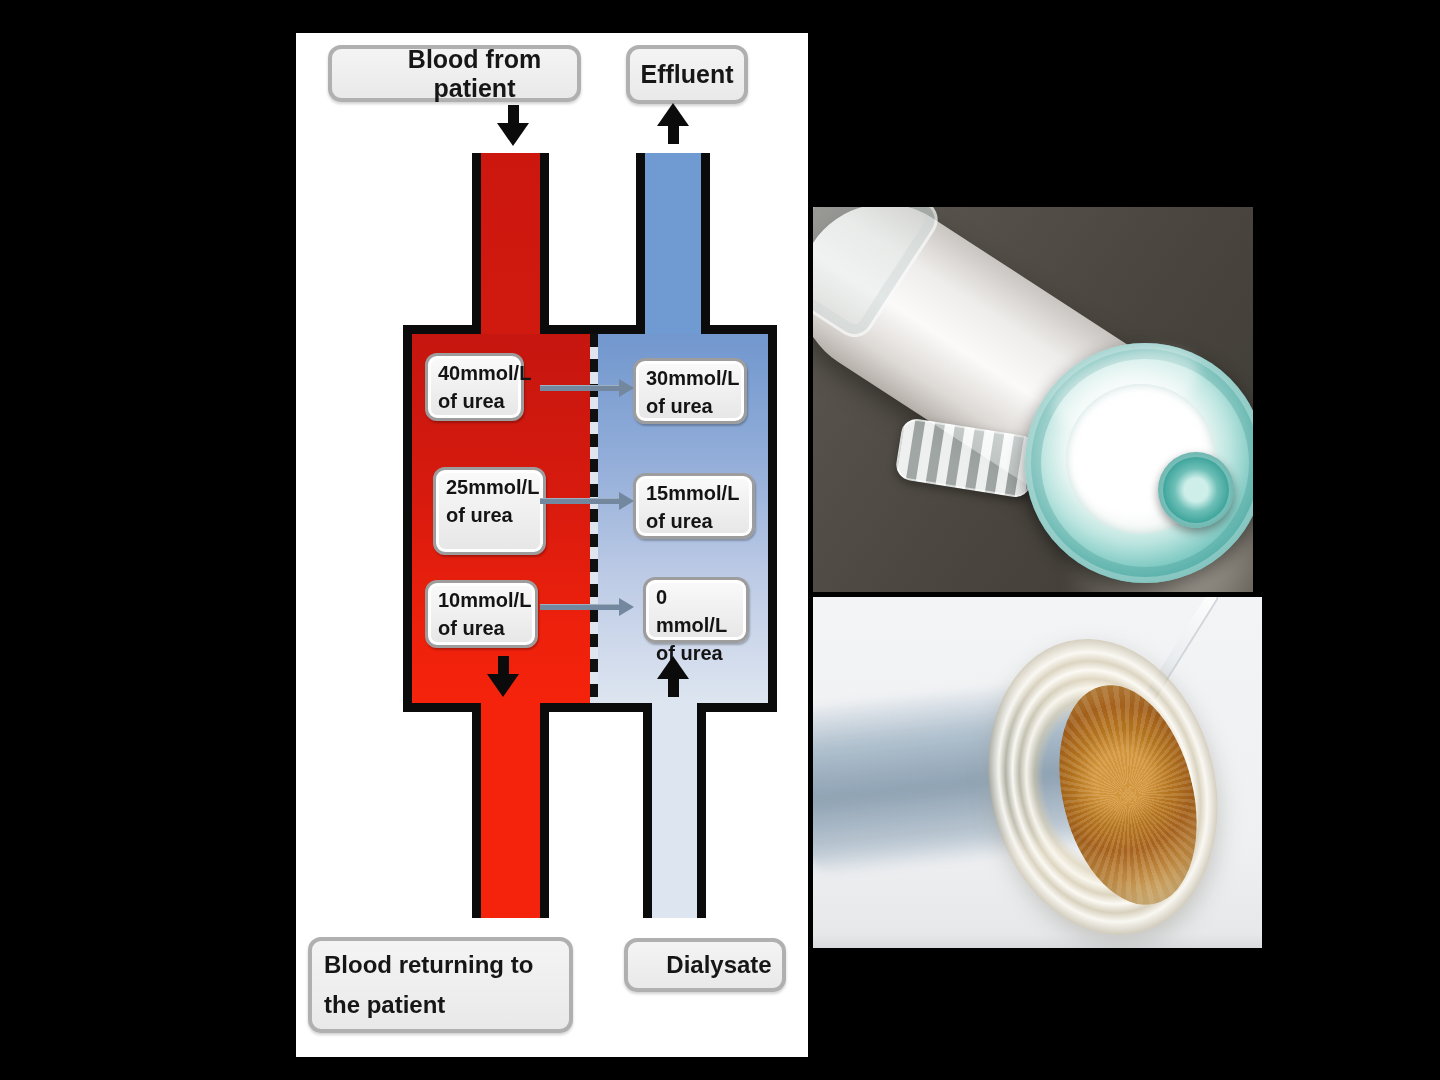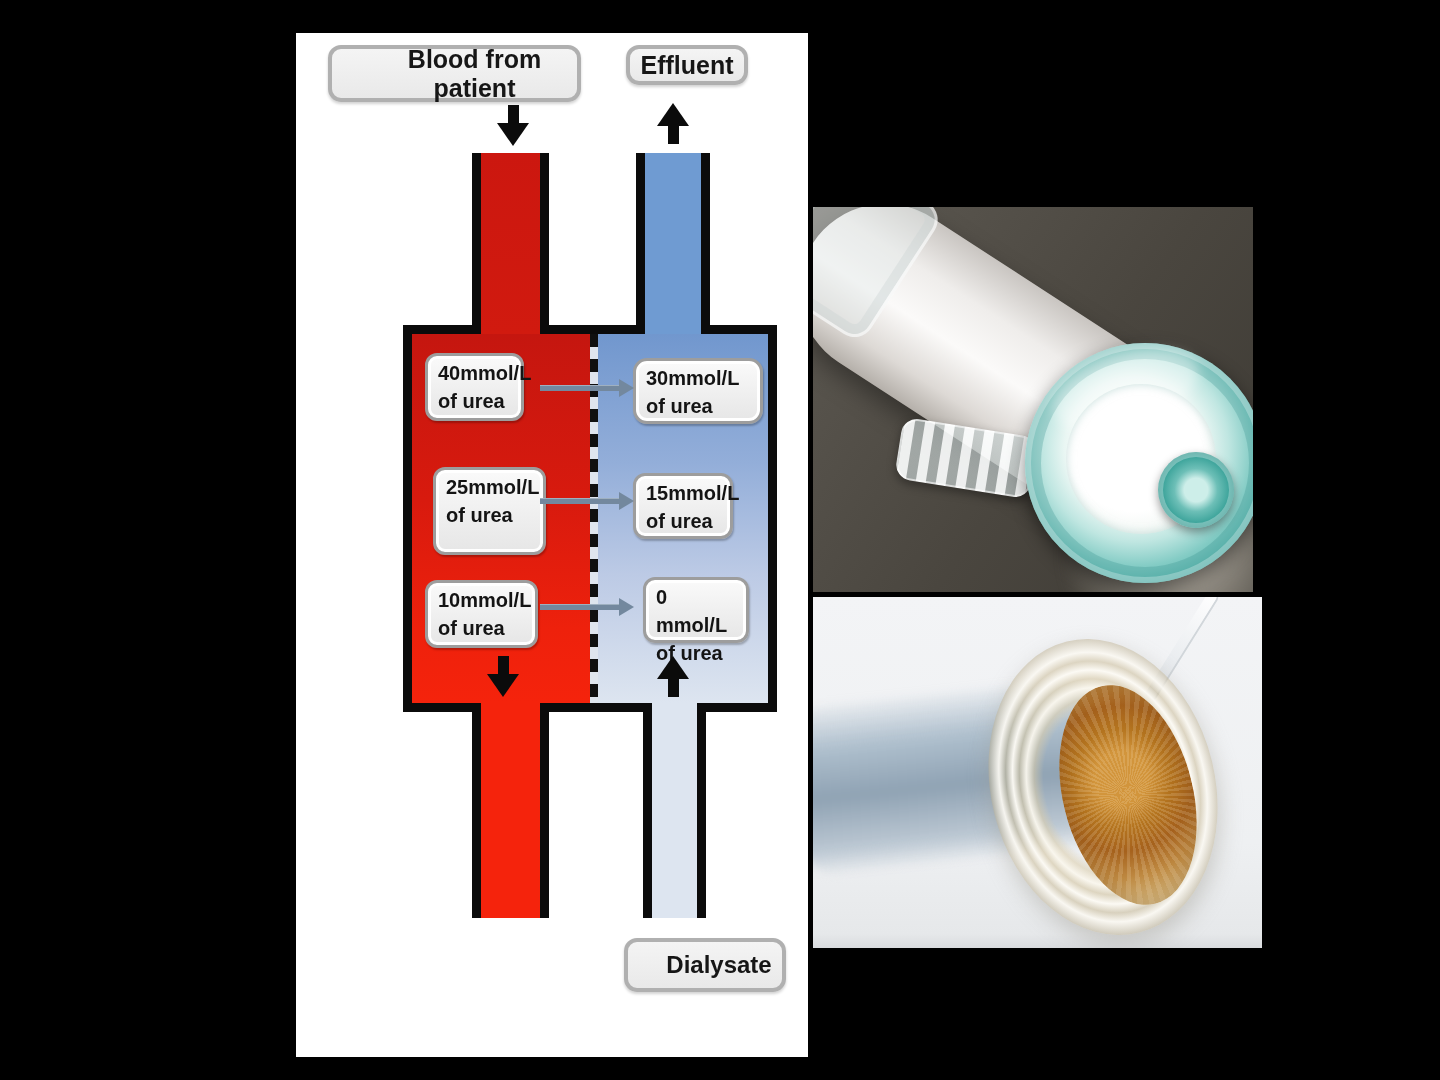--- a/index.html
+++ b/index.html
@@ -88,21 +88,21 @@
        box-shadow:2px 0 0 rgba(150,160,170,.35);}
 </style>
 </head>
 <body>
 
 <div class="stage">
 
   <section class="panel">
 
     <div class="pill pill-top" style="left:32px;top:12px;width:253px;height:57px;padding-left:40px;">Blood from patient</div>
-    <div class="pill pill-top" style="left:330px;top:12px;width:122px;height:40px;">Effluent</div>
+    <div class="pill pill-top" style="left:330px;top:12px;width:122px;height:59px;">Effluent</div>
 
     <div class="arrow down" style="left:201px;top:72px;">
       <span class="shaft"></span>
       <span class="head"></span>
     </div>
     <div class="arrow up" style="left:361px;top:70px;">
       <span class="head"></span>
       <span class="shaft"></span>
     </div>
 
@@ -117,25 +117,25 @@
       </div>
       <div class="mini" style="left:21px;top:133px;width:113px;height:88px;">
         <span>25mmol/L</span>
         <span>of urea</span>
       </div>
       <div class="mini" style="left:13px;top:246px;width:113px;height:68px;">
         <span>10mmol/L</span>
         <span>of urea</span>
       </div>
 
-      <div class="mini" style="left:221px;top:24px;width:130px;height:66px;border-radius:14px;">
+      <div class="mini" style="left:221px;top:24px;width:114px;height:66px;">
         <span>30mmol/L</span>
         <span>of urea</span>
       </div>
-      <div class="mini" style="left:221px;top:139px;width:100px;height:66px;">
+      <div class="mini" style="left:221px;top:139px;width:122px;height:66px;">
         <span>15mmol/L</span>
         <span>of urea</span>
       </div>
       <div class="mini" style="left:231px;top:243px;width:106px;height:66px;">
         <span>0 mmol/L</span>
         <span>of urea</span>
       </div>
 
       <div class="garrow" style="left:128px;top:45px;width:94px;">
         <span class="gshaft"></span>
@@ -158,20 +158,21 @@
         <span class="head"></span>
         <span class="shaft"></span>
       </div>
     </div>
 
     <div class="chan red-top" style="left:176px;top:120px;width:77px;height:181px;"></div>
     <div class="chan blue-top" style="left:340px;top:120px;width:74px;height:181px;"></div>
     <div class="chan red-bottom" style="left:176px;top:670px;width:77px;height:215px;"></div>
     <div class="chan blue-bottom" style="left:347px;top:670px;width:63px;height:215px;"></div>
 
+    <div class="pill pill-bottom pill-left" style="left:12px;top:904px;width:265px;height:96px;">Blood returning to the patient</div>
     <div class="pill pill-bottom" style="left:328px;top:905px;width:162px;height:54px;">Dialysate</div>
   </section>
 
   <figure class="photo photo-top" style="margin:0;">
     <div class="corner-light"></div>
     <div class="cylinder"></div>
     <div class="fitting"></div>
     <div class="nozzle"></div>
     <div class="cap">
       <div class="cap-shine"></div>

